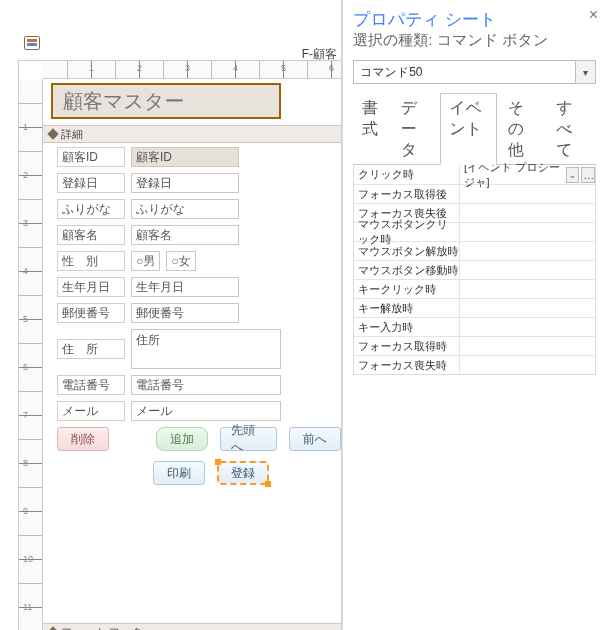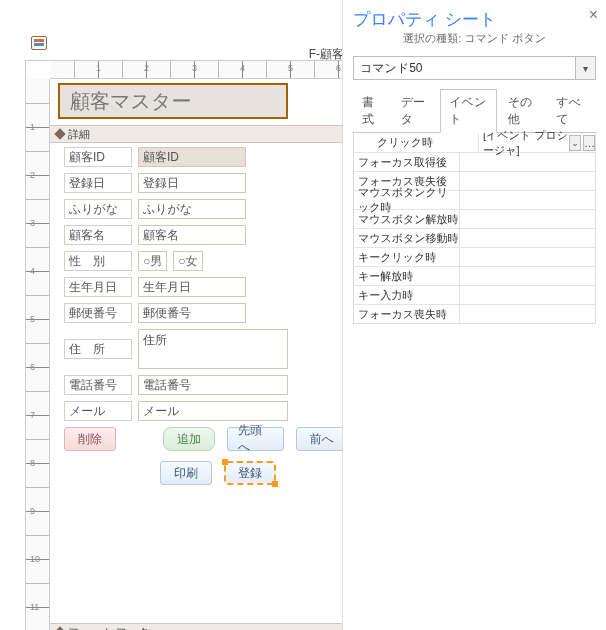--- a/index.html
+++ b/index.html
@@ -9,21 +9,21 @@
     font-size: 12px;
     background: #fff;
     color: #333;
     width: 606px;
     height: 630px;
     overflow: hidden;
     position: relative;
   }
   .main-area {
     position: absolute;
-    left: 7px; top: 0;
+    left: 0; top: 0;
     width: 342px;
     height: 630px;
     border-right: 1px solid #ccc;
   }
   .doc-icon {
     position: absolute;
     left: 24px; top: 36px;
     width: 16px; height: 14px;
     background: #fff;
     border: 1px solid #8a6a4a;
@@ -238,23 +238,22 @@
     cursor: default;
   }
   .ps-title {
     padding: 8px 10px 0 10px;
     font-size: 17px;
     color: #3b82f6;
     font-weight: 400;
   }
   .ps-sub {
     padding: 0 10px 6px 10px;
-    font-size: 11px;
+    font-size: 15px;
     color: #666;
-    text-align: center;
   }
   .ps-combo {
     margin: 4px 10px;
     height: 24px;
     border: 1px solid #bdbdbd;
     display: flex;
     align-items: center;
   }
   .ps-combo .val {
     flex: 1;
@@ -273,21 +272,21 @@
     font-size: 10px;
     color: #555;
   }
   .ps-tabs {
     display: flex;
     margin: 8px 10px 0 10px;
     border-bottom: 1px solid #c7c7c7;
   }
   .ps-tab {
     padding: 4px 8px;
-    font-size: 12px;
+    font-size: 16px;
     border: 1px solid transparent;
     border-bottom: none;
     color: #555;
     margin-right: 2px;
     position: relative;
     top: 1px;
   }
   .ps-tab.active {
     border-color: #c7c7c7;
     background: #fff;
@@ -299,21 +298,21 @@
     border-right: 1px solid #dcdcdc;
     border-bottom: 1px solid #dcdcdc;
   }
   .ps-row {
     display: flex;
     height: 19px;
     border-top: 1px solid #e4e4e4;
     font-size: 11px;
     align-items: center;
   }
-  .ps-row:first-child { border-top: none; margin-left: 19px; }
+  .ps-row:first-child { border-top: none; }
   .ps-prop {
     width: 106px;
     padding-left: 4px;
     color: #333;
     border-right: 1px solid #e4e4e4;
     height: 100%;
     display: flex;
     align-items: center;
   }
   .ps-val {
@@ -559,17 +558,21 @@
       </div>
       <div class="ps-row">
         <div class="ps-prop">キー解放時</div>
         <div class="ps-val"></div>
       </div>
       <div class="ps-row">
         <div class="ps-prop">キー入力時</div>
         <div class="ps-val"></div>
       </div>
       <div class="ps-row">
+        <div class="ps-prop">フォーカス取得時</div>
+        <div class="ps-val"></div>
+      </div>
+      <div class="ps-row">
         <div class="ps-prop">フォーカス喪失時</div>
         <div class="ps-val"></div>
       </div>
     </div>
 </div>
 
 </body></html>

